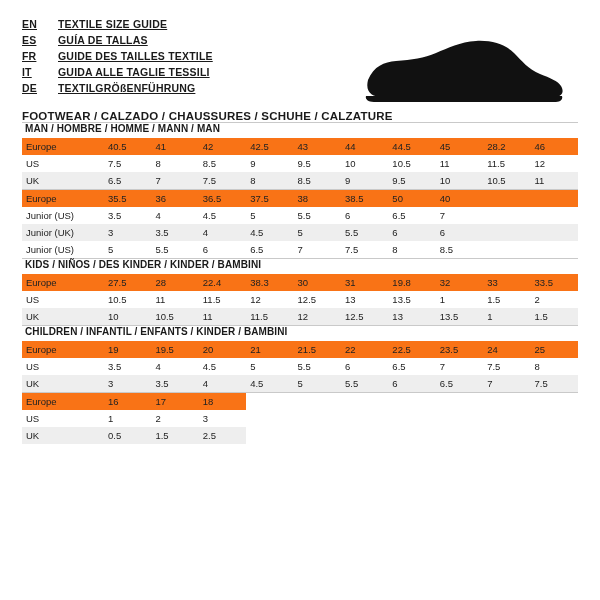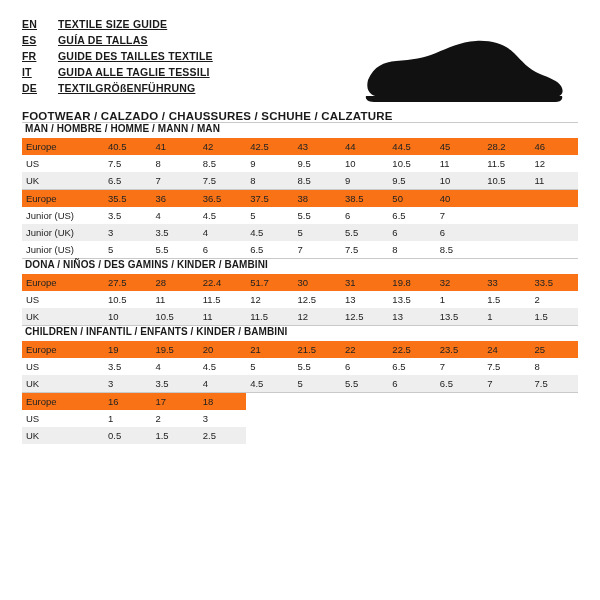--- a/index.html
+++ b/index.html
@@ -240,29 +240,29 @@
           <td>8.5</td>
           <td></td>
           <td></td>
         </tr>
       </tbody>
     </table>
   </div>
 
   <div class="group">
     <div class="rule"></div>
-    <div class="group-title">DONA / NIÑOS / DES GAMINS / KINDER / BAMBINI</div>
+    <div class="group-title">KIDS / NIÑOS / DES KINDER / KINDER / BAMBINI</div>
     <table class="size">
       <tbody>
         <tr class="shaded">
           <td class="label">Europe</td>
           <td>27.5</td>
           <td>28</td>
           <td>22.4</td>
-          <td>51.7</td>
+          <td>38.3</td>
           <td>30</td>
           <td>31</td>
           <td>19.8</td>
           <td>32</td>
           <td>33</td>
           <td>33.5</td>
         </tr>
         <tr>
           <td class="label">US</td>
           <td>10.5</td>

